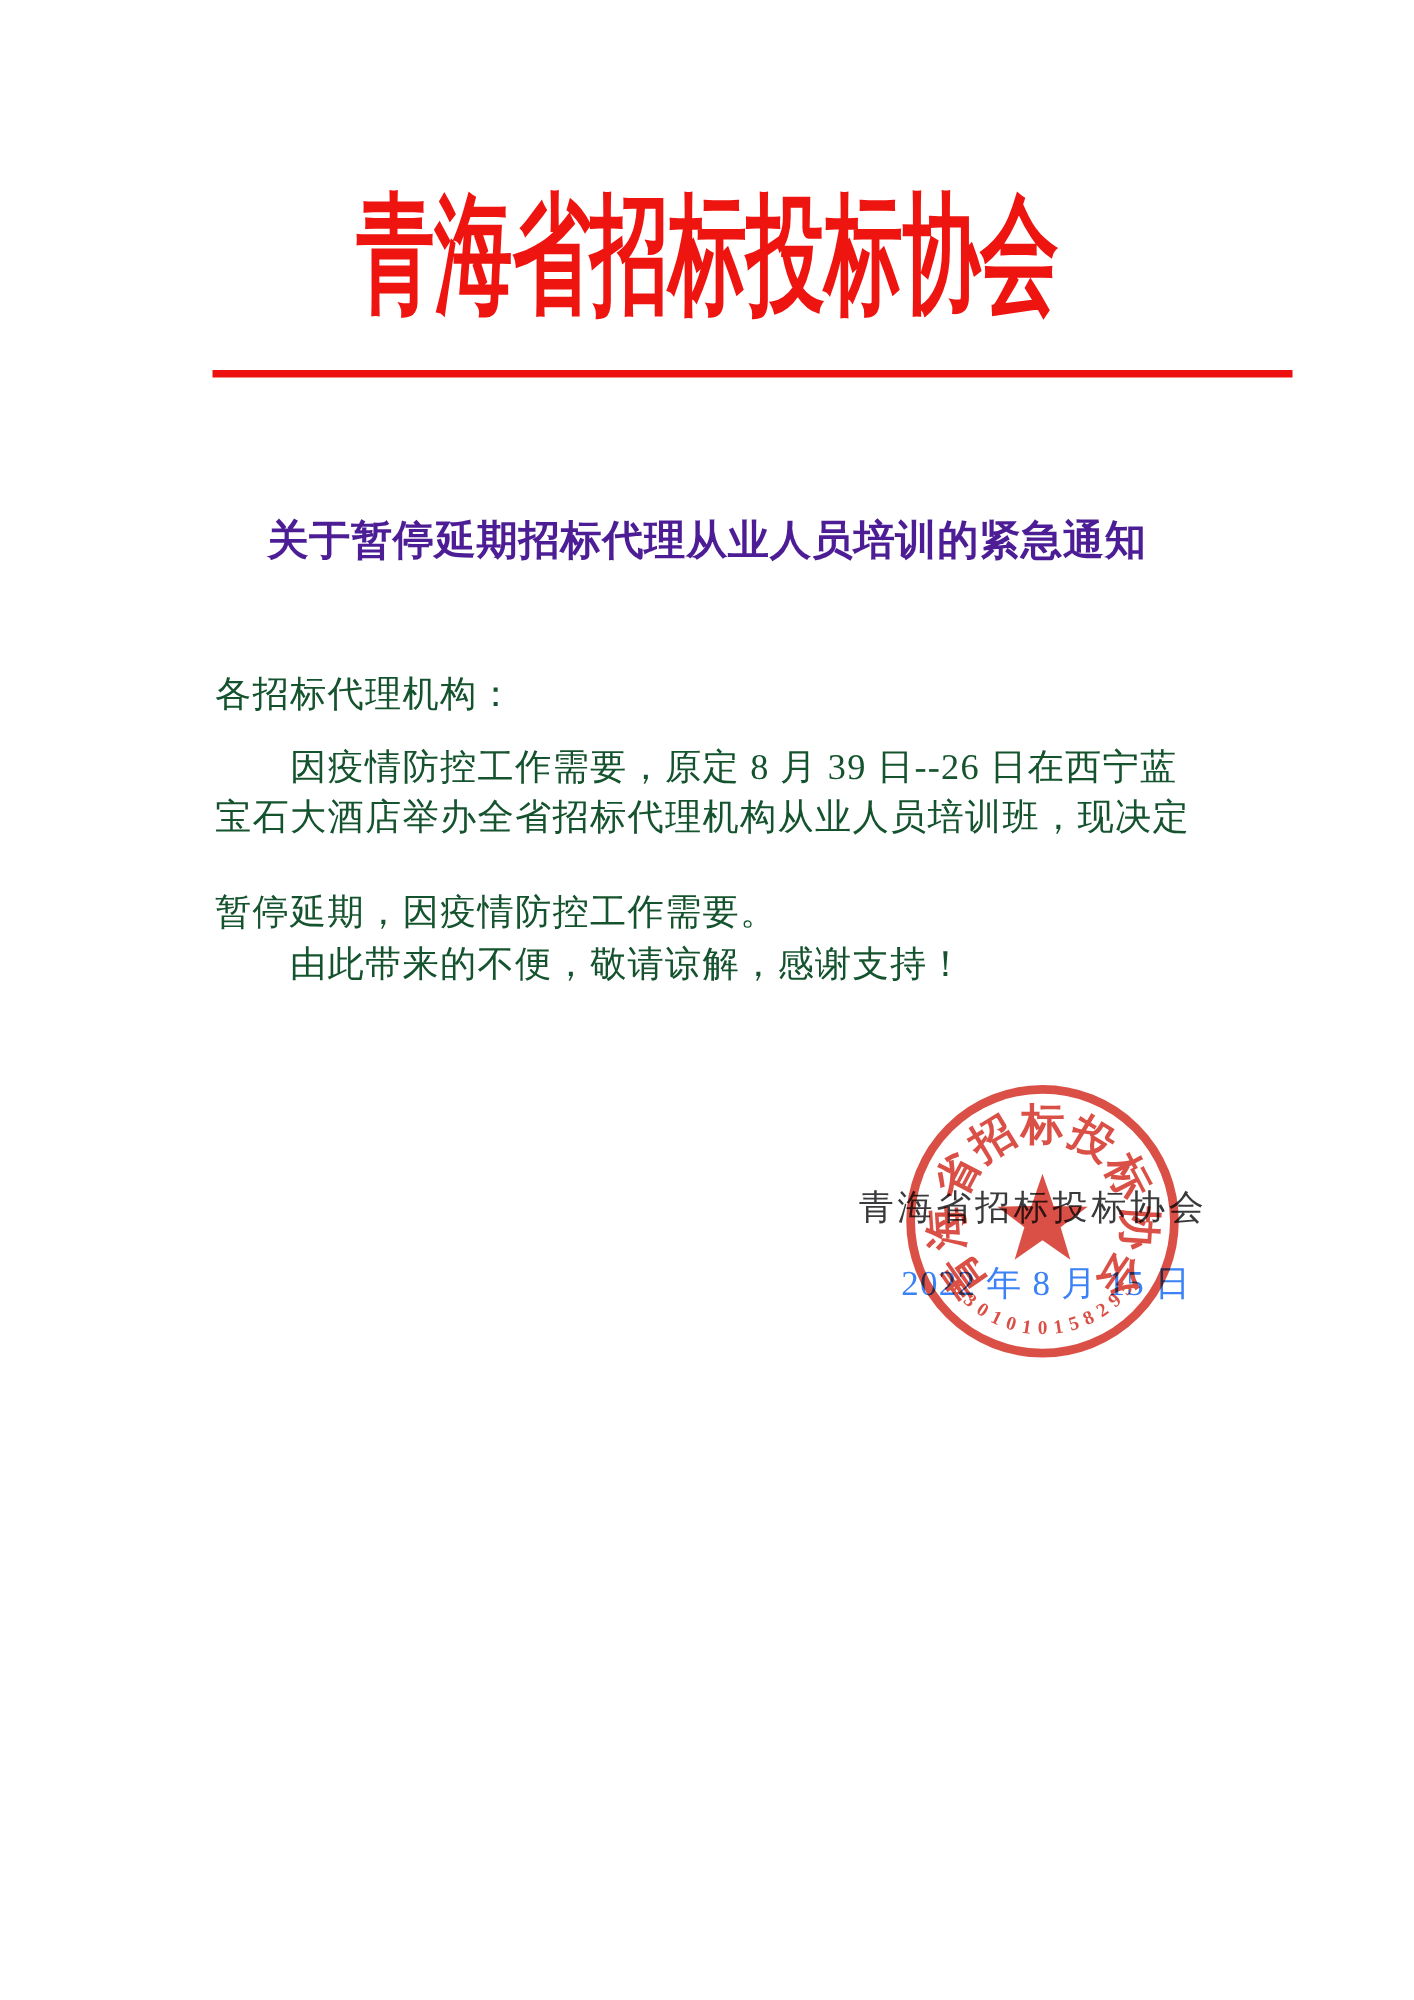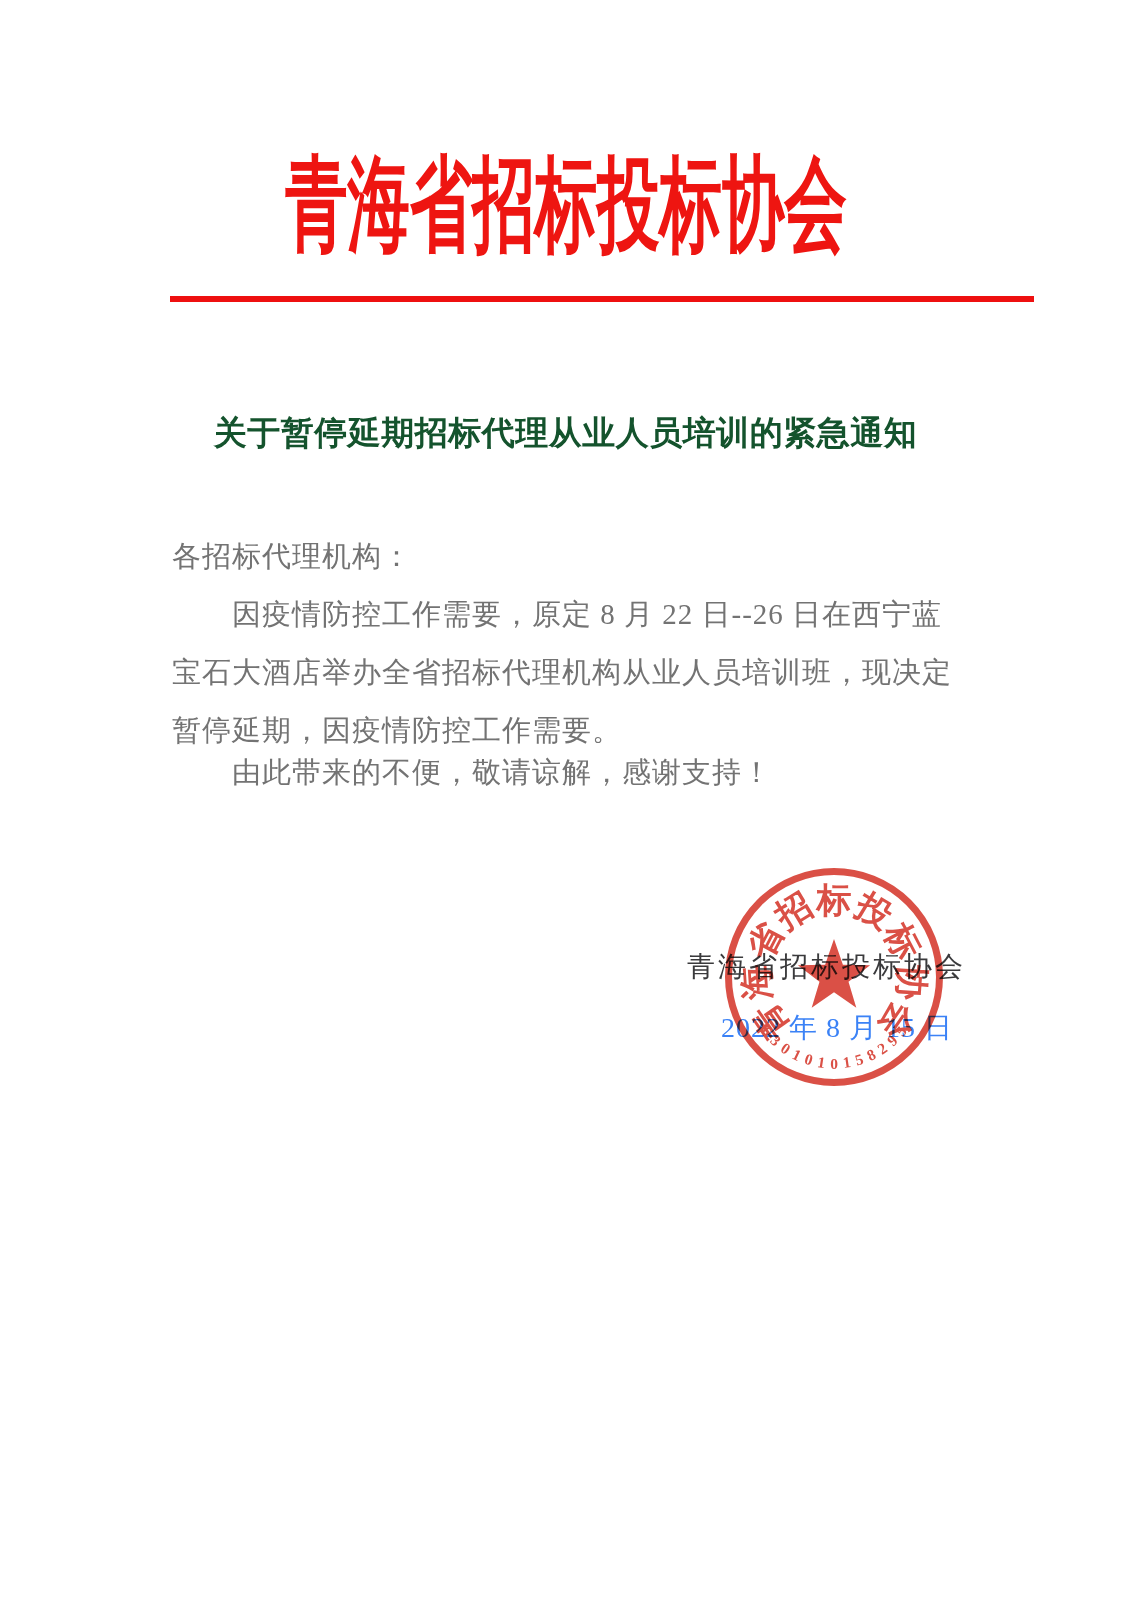--- a/index.html
+++ b/index.html
@@ -42,32 +42,32 @@
   .notice-title {
     position: absolute;
     top: 414px;
     left: 0;
     width: 100%;
     margin: 0;
     text-align: center;
     font-size: 33px;
     line-height: 38px;
     font-weight: 700;
-    color: #14532d;
+    color: #4c1d95;
     letter-spacing: 0.5px;
     white-space: nowrap;
   }
 
   
   .body-line {
     position: absolute;
     left: 172px;
     font-size: 29px;
     line-height: 36px;
-    color: #737373;
+    color: #14532d;
     letter-spacing: 1px;
     white-space: nowrap;
   }
   .body-line.indent { left: 232px; }
 
   
   .signature-org {
     position: absolute;
     left: 687px;
     top: 950px;
@@ -108,22 +108,22 @@
 <div class="page">
 
   <h1 class="org-header" style="color: rgb(238, 21, 17);"><span class="condense">青海省招标投标协会</span></h1>
 
   <div class="header-rule" style="background: rgb(238, 16, 16);"></div>
 
   <h2 class="notice-title">关于暂停延期招标代理从业人员培训的紧急通知</h2>
 
   <div id="body-lines">
       <div class="body-line" style="top: 538px;">各招标代理机构：</div>
-      <div class="body-line indent" style="top: 596px;">因疫情防控工作需要，原定 8 月 22 日--26 日在西宁蓝</div>
-      <div class="body-line" style="top: 654px;">宝石大酒店举办全省招标代理机构从业人员培训班，现决定</div>
+      <div class="body-line indent" style="top: 596px;">因疫情防控工作需要，原定 8 月 39 日--26 日在西宁蓝</div>
+      <div class="body-line" style="top: 636px;">宝石大酒店举办全省招标代理机构从业人员培训班，现决定</div>
       <div class="body-line" style="top: 712px;">暂停延期，因疫情防控工作需要。</div>
       <div class="body-line indent" style="top: 754px; font-family: Liberation Serif, serif;">由此带来的不便，敬请谅解，感谢支持！</div>
     </div>
 
   <div class="signature-org">青海省招标投标协会</div>
   <div class="signature-date">2022 年 8 月 15 日</div>
 
   <svg class="official-seal" viewBox="0 0 300 300" xmlns="http://www.w3.org/2000/svg">
     <circle id="seal-ring" cx="150" cy="150" r="105.5" fill="none" stroke-width="7" stroke="#d5382c"></circle>
     <polygon id="seal-star" points="150,112 158.9,137.7 186.1,138.3 164.5,154.7 172.3,180.7 150,165.2 127.7,180.7 135.5,154.7 113.9,138.3 141.1,137.7" fill="#d5382c"></polygon>

